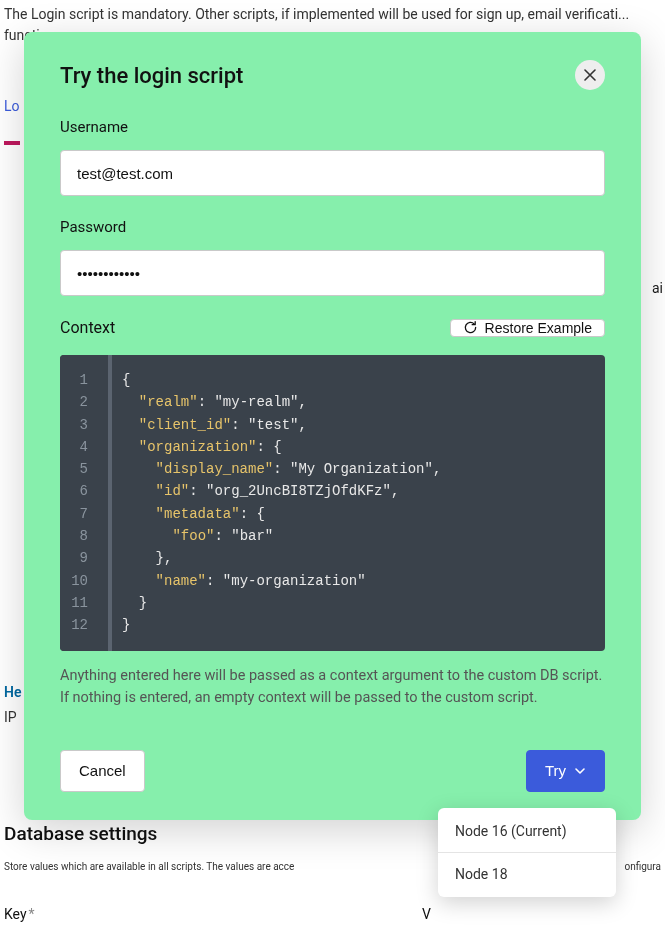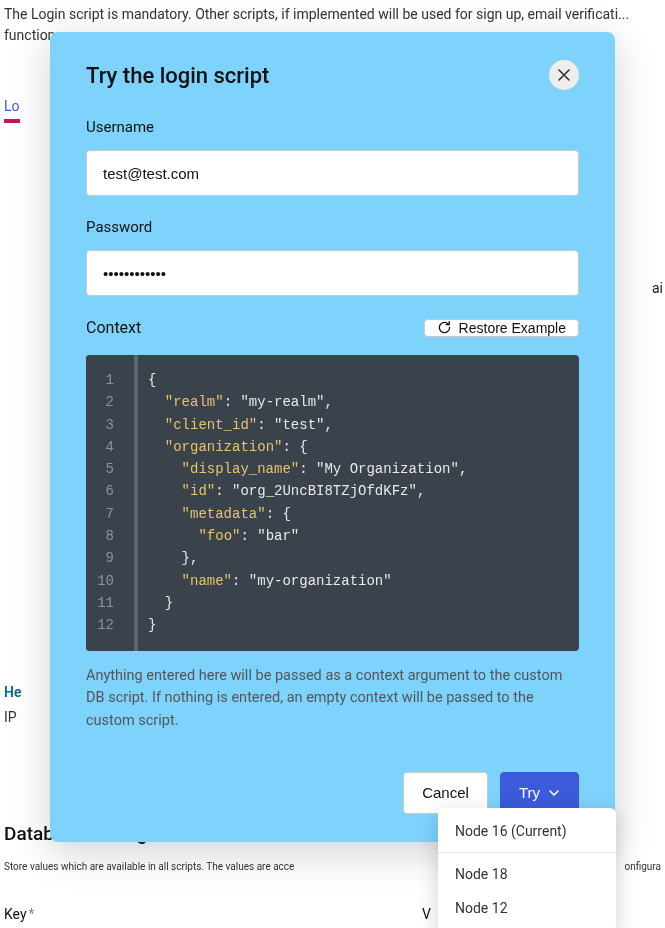--- a/index.html
+++ b/index.html
@@ -26,21 +26,21 @@
       font-size: 14px;
       line-height: 1.5;
     }
     .bg-text-1 {
       margin-bottom: 50px;
     }
     .bg-tab-link {
       color: #3b5bdb;
       font-size: 14px;
       border-bottom: 4px solid #be185d;
-      padding-bottom: 2px;
+      padding-bottom: 24px;
       display: inline-block;
       margin-bottom: 30px;
     }
     .bg-section-bottom {
       position: absolute;
       top: 820px;
       left: 4px;
       right: 4px;
     }
     .bg-heading {
@@ -82,22 +82,22 @@
       top: 0;
       left: 0;
       right: 0;
       bottom: 0;
       display: flex;
       align-items: flex-start;
       justify-content: center;
       padding-top: 32px;
     }
     .modal {
-      width: 565px;
-      background: #7dd3fc;
+      width: 617px;
+      background: #86efac;
       border-radius: 8px;
       box-shadow: 0 10px 40px rgba(0,0,0,0.18);
       padding: 28px 36px 28px 36px;
       position: relative;
     }
     .modal-header {
       display: flex;
       justify-content: space-between;
       align-items: center;
       margin-bottom: 28px;
@@ -197,21 +197,21 @@
     .tok-str { color: #e8e8e8; }
     .tok-colon { color: #e8e8e8; }
     .context-help {
       font-size: 14.5px;
       color: #555;
       line-height: 1.55;
       margin-bottom: 40px;
     }
     .modal-footer {
       display: flex;
-      justify-content: flex-end;
+      justify-content: space-between;
       gap: 12px;
     }
     .btn {
       height: 42px;
       padding: 0 18px;
       border-radius: 4px;
       font-size: 15px;
       cursor: pointer;
       display: flex;
       align-items: center;
@@ -358,14 +358,13 @@
           </svg>
       </button>
     </div>
   </div>
 </div>
 
 <div class="dropdown-menu">
   <div class="dropdown-item">Node 16 (Current)</div>
   <div class="dropdown-divider"></div>
   <div class="dropdown-item">Node 18</div>
-  <div class="dropdown-item">Node 12</div>
 </div>
 
 </body></html>

